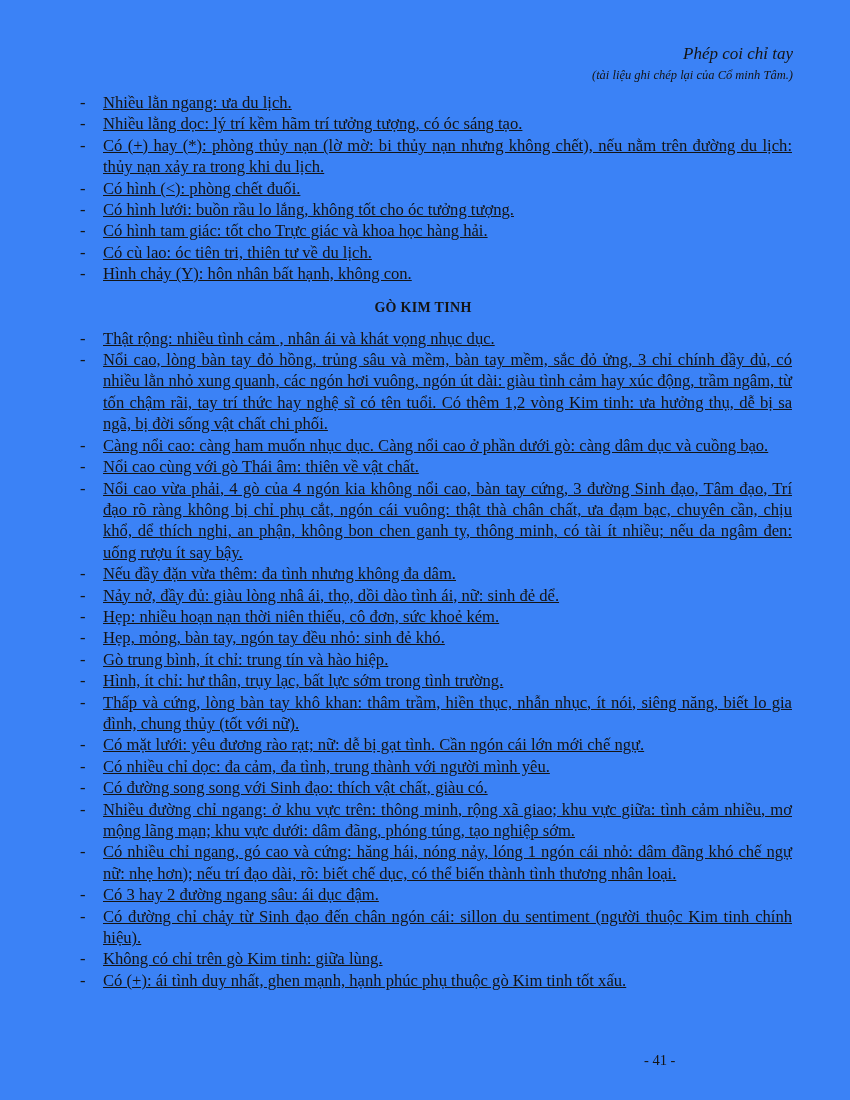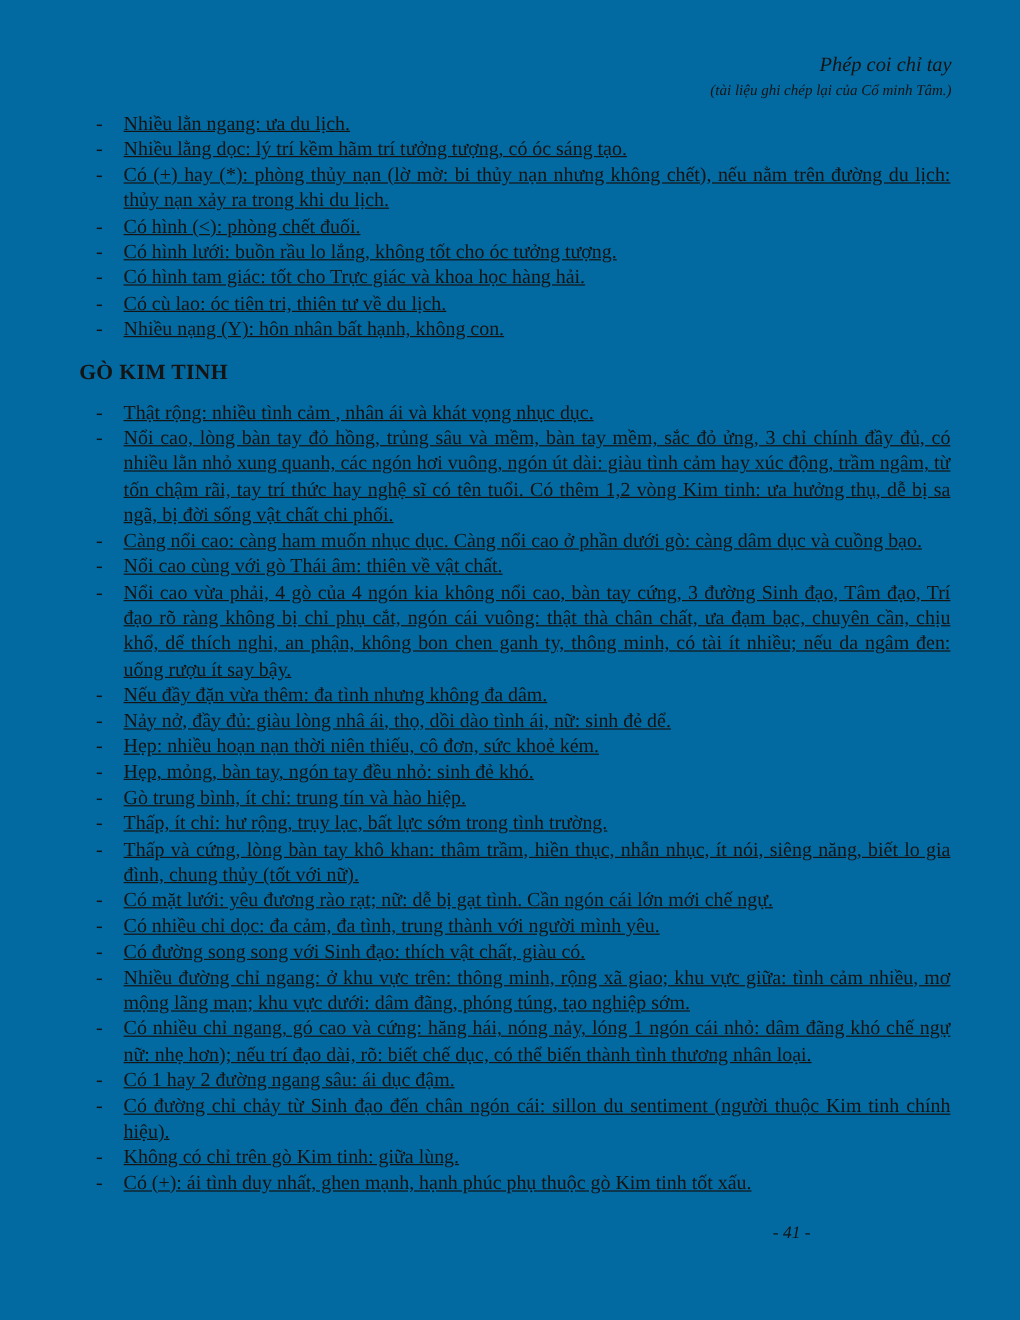--- a/index.html
+++ b/index.html
@@ -1,21 +1,21 @@
 <!DOCTYPE html>
 <html lang="vi"><head>
 <meta charset="utf-8">
 <style>
   html, body { margin: 0; padding: 0; }
   body { background: #ffffff; }
   .page {
     position: relative;
     width: 850px;
     height: 1100px;
-    background: #0369a1;
+    background: #3b82f6;
     color: #141414;
     font-family: "Liberation Serif", "DejaVu Serif", serif;
     overflow: hidden;
   }
   .doc-header {
     position: absolute;
     top: 44px;
     right: 57px;
     text-align: right;
     font-style: italic;
@@ -31,32 +31,32 @@
   .blist { list-style: none; margin: 0; padding: 0; }
   .bitem {
     position: relative;
     padding-left: 25px;
     font-size: 16.6px;
     line-height: 21.4px;
   }
   .dash { position: absolute; left: 2px; top: 0; }
   .btext { display: block; text-align: justify; text-decoration: underline; }
   .section-heading {
-    font-size: 18px;
+    font-size: 14px;
     font-weight: 700;
+    text-align: center;
     letter-spacing: 0.3px;
     margin: 15px 0 12px;
     position: relative;
     left: -12px;
   }
   .page-footer {
     position: absolute;
-    top: 1020px;
+    top: 1052px;
     left: 644px;
-    font-style: italic;
     font-size: 14.5px;
   }
 </style>
 </head>
 <body>
 
 <div class="page">
 
   <div class="doc-header">
     <div class="doc-title">Phép coi chỉ tay</div>
@@ -88,21 +88,21 @@
         <li class="bitem">
           <span class="dash">-</span>
           <span class="btext">Có hình tam giác: tốt cho Trực giác và khoa học hàng hải.</span>
         </li>
         <li class="bitem">
           <span class="dash">-</span>
           <span class="btext">Có cù lao: óc tiên tri, thiên tư về du lịch.</span>
         </li>
         <li class="bitem">
           <span class="dash">-</span>
-          <span class="btext">Nhiều nạng (Y): hôn nhân bất hạnh, không con.</span>
+          <span class="btext">Hình chảy (Y): hôn nhân bất hạnh, không con.</span>
         </li>
       </ul>
 
     <h1 class="section-heading">GÒ KIM TINH</h1>
 
     <ul class="blist" id="list-main">
         <li class="bitem">
           <span class="dash">-</span>
           <span class="btext">Thật rộng: nhiều tình cảm , nhân ái và khát vọng nhục dục.</span>
         </li>
@@ -137,21 +137,21 @@
         <li class="bitem">
           <span class="dash">-</span>
           <span class="btext">Hẹp, mỏng, bàn tay, ngón tay đều nhỏ: sinh đẻ khó.</span>
         </li>
         <li class="bitem">
           <span class="dash">-</span>
           <span class="btext">Gò trung bình, ít chỉ: trung tín và hào hiệp.</span>
         </li>
         <li class="bitem">
           <span class="dash">-</span>
-          <span class="btext">Thấp, ít chỉ: hư rộng, trụy lạc, bất lực sớm trong tình trường.</span>
+          <span class="btext">Hình, ít chỉ: hư thân, trụy lạc, bất lực sớm trong tình trường.</span>
         </li>
         <li class="bitem">
           <span class="dash">-</span>
           <span class="btext">Thấp và cứng, lòng bàn tay khô khan: thâm trầm, hiền thục, nhẫn nhục, ít nói, siêng năng, biết lo gia đình, chung thủy (tốt với nữ).</span>
         </li>
         <li class="bitem">
           <span class="dash">-</span>
           <span class="btext">Có mặt lưới: yêu đương rào rạt; nữ: dễ bị gạt tình. Cần ngón cái lớn mới chế ngự.</span>
         </li>
         <li class="bitem">
@@ -165,21 +165,21 @@
         <li class="bitem">
           <span class="dash">-</span>
           <span class="btext">Nhiều đường chỉ ngang: ở khu vực trên: thông minh, rộng xã giao; khu vực giữa: tình cảm nhiều, mơ mộng lãng mạn; khu vực dưới: dâm đãng, phóng túng, tạo nghiệp sớm.</span>
         </li>
         <li class="bitem">
           <span class="dash">-</span>
           <span class="btext">Có nhiều chỉ ngang, gó cao và cứng: hăng hái, nóng nảy, lóng 1 ngón cái nhỏ: dâm đãng khó chế ngự nữ: nhẹ hơn); nếu trí đạo dài, rõ: biết chế dục, có thể biến thành tình thương nhân loại.</span>
         </li>
         <li class="bitem">
           <span class="dash">-</span>
-          <span class="btext">Có 1 hay 2 đường ngang sâu: ái dục đậm.</span>
+          <span class="btext">Có 3 hay 2 đường ngang sâu: ái dục đậm.</span>
         </li>
         <li class="bitem">
           <span class="dash">-</span>
           <span class="btext">Có đường chỉ chảy từ Sinh đạo đến chân ngón cái: sillon du sentiment (người thuộc Kim tinh chính hiệu).</span>
         </li>
         <li class="bitem">
           <span class="dash">-</span>
           <span class="btext">Không có chỉ trên gò Kim tinh: giữa lùng.</span>
         </li>
         <li class="bitem">

